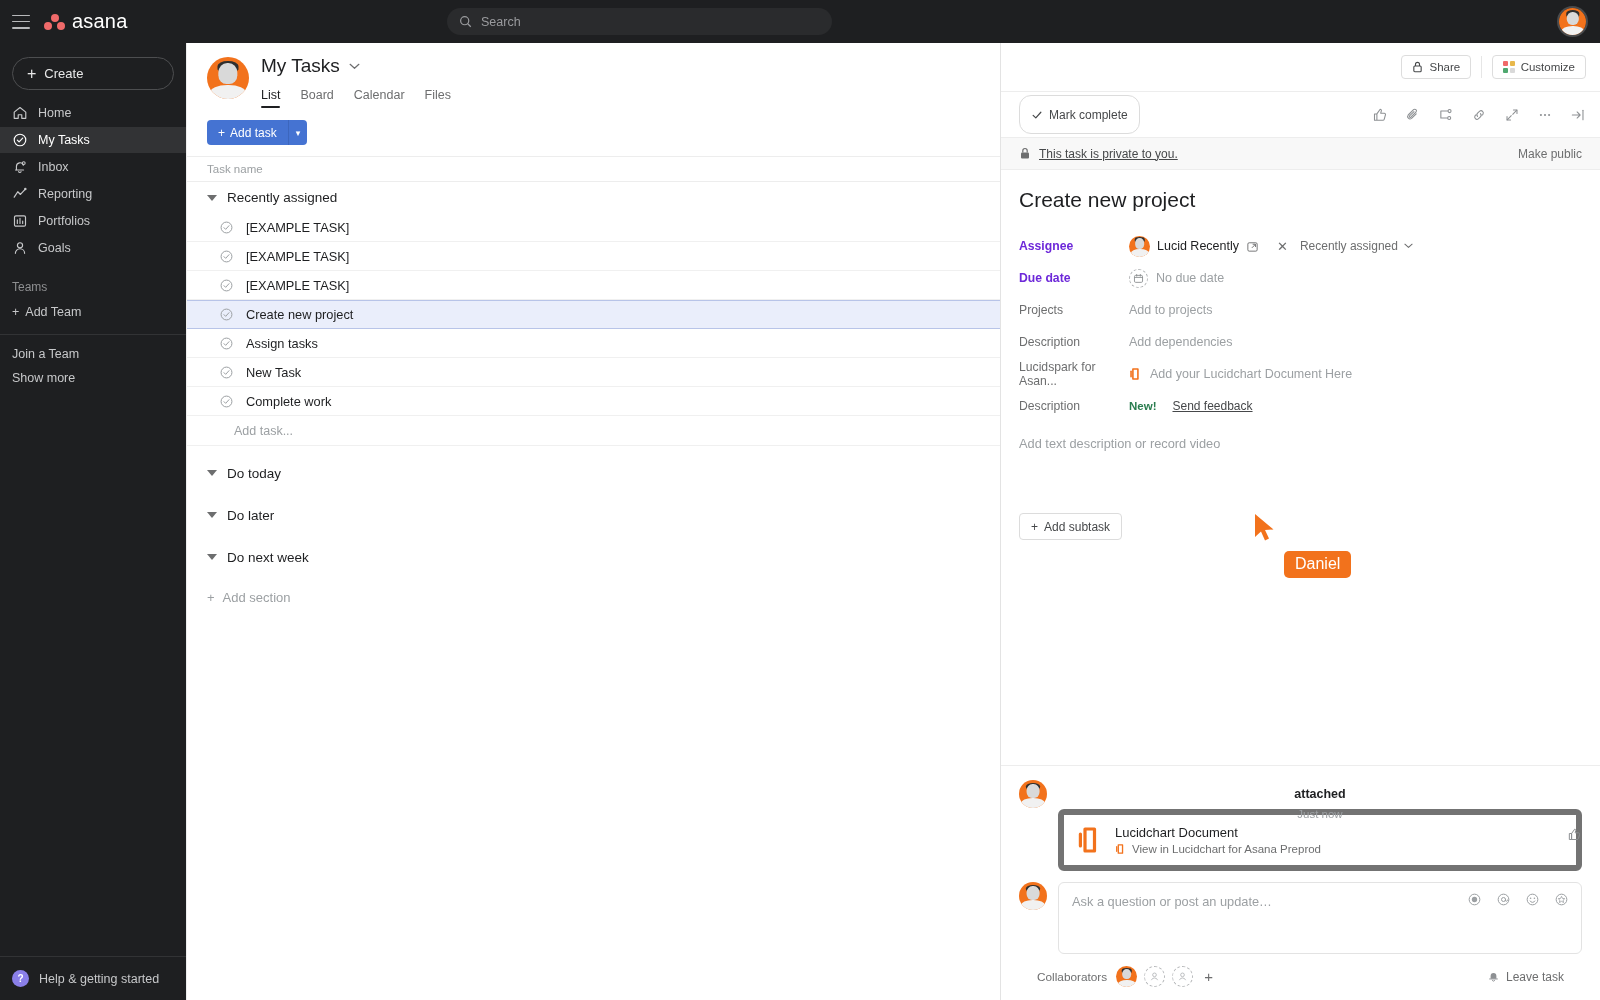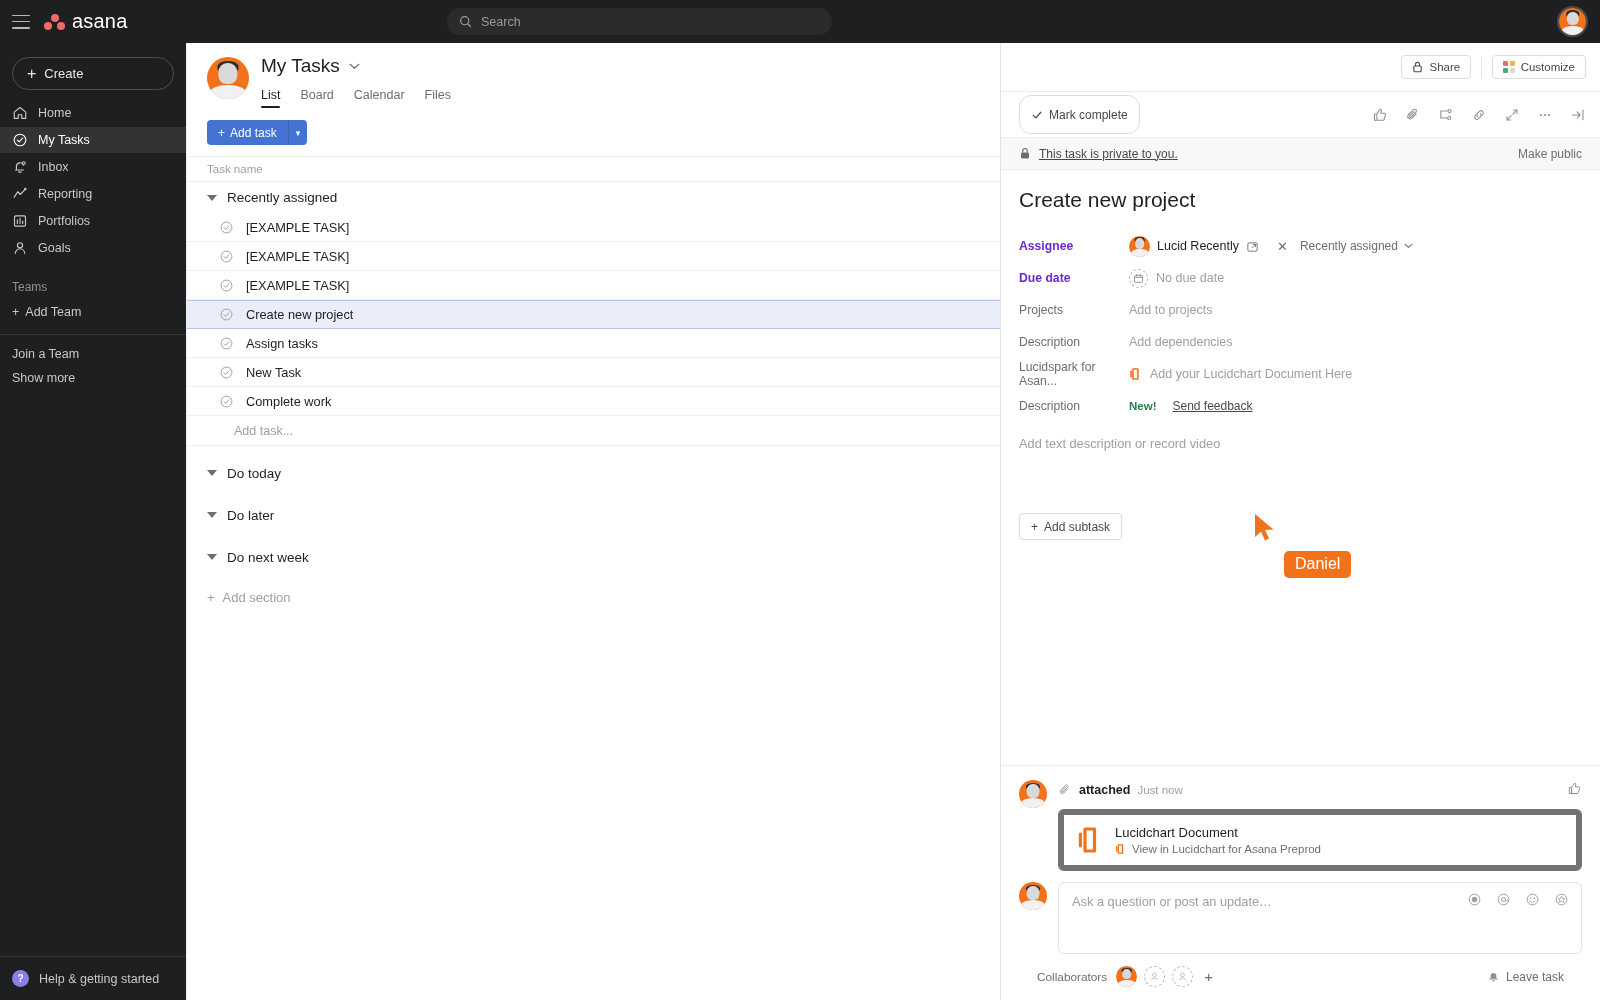--- a/index.html
+++ b/index.html
@@ -136,21 +136,21 @@
   .add-subtask { margin-top: 62px; height: 27px; width: fit-content; border: 1px solid #dcdcdc; border-radius: 4px; display: flex; align-items: center; gap: 6px; padding: 0 11px; font-size: 12px; color: #46484a; cursor: pointer; }
 
   
   .cursor-overlay { position: absolute; left: 252px; top: 343px; pointer-events: none; }
   .cursor-label { position: absolute; left: 31px; top: 38px; background: #f2721c; color: #fff; font-size: 16px; padding: 4px 11px 5px 11px; border-radius: 5px; white-space: nowrap; }
 
   
   .activity { border-top: 1px solid #ededed; padding: 14px 18px 0 18px; background: #fff; }
   .act-row { display: flex; gap: 11px; }
   .act-main { flex: 1; min-width: 0; }
-  .act-head { display: flex; align-items: center; gap: 7px; height: 20px; }
+  .act-head { display: flex; align-items: center; gap: 7px; height: 20px; flex-direction: column; }
   .act-attached { font-size: 12.5px; color: #1e1f21; font-weight: bold; }
   .act-time { font-size: 11.5px; color: #9ca0a3; }
   .act-like { margin-left: auto; cursor: pointer; }
   .attach-card { margin-top: 9px; border: 6px solid #737373; border-radius: 6px; padding: 10px 13px; display: flex; align-items: center; gap: 12px; background: #fff; cursor: pointer; }
   .lucid-big { width: 26px; height: 28px; flex: 0 0 26px; }
   .attach-title { font-size: 13px; color: #1e1f21; }
   .attach-sub { font-size: 11.5px; color: #6d6e6f; display: flex; align-items: center; gap: 6px; margin-top: 3px; }
 
   .comment-row { display: flex; gap: 11px; margin-top: 11px; justify-content: space-between; }
   .comment-box { flex: 1; border: 1px solid #e3e3e3; border-radius: 6px; height: 72px; display: flex; align-items: flex-start; padding: 11px 13px; cursor: text; position: relative; }

